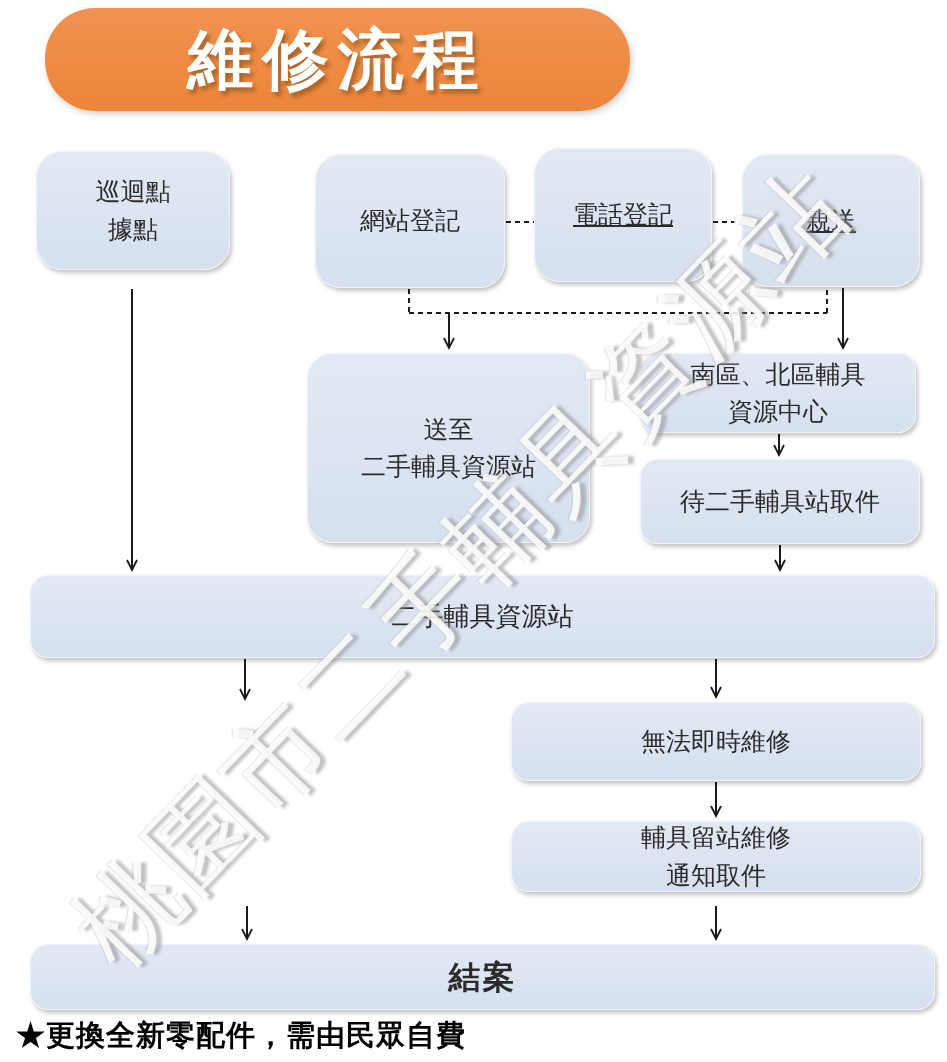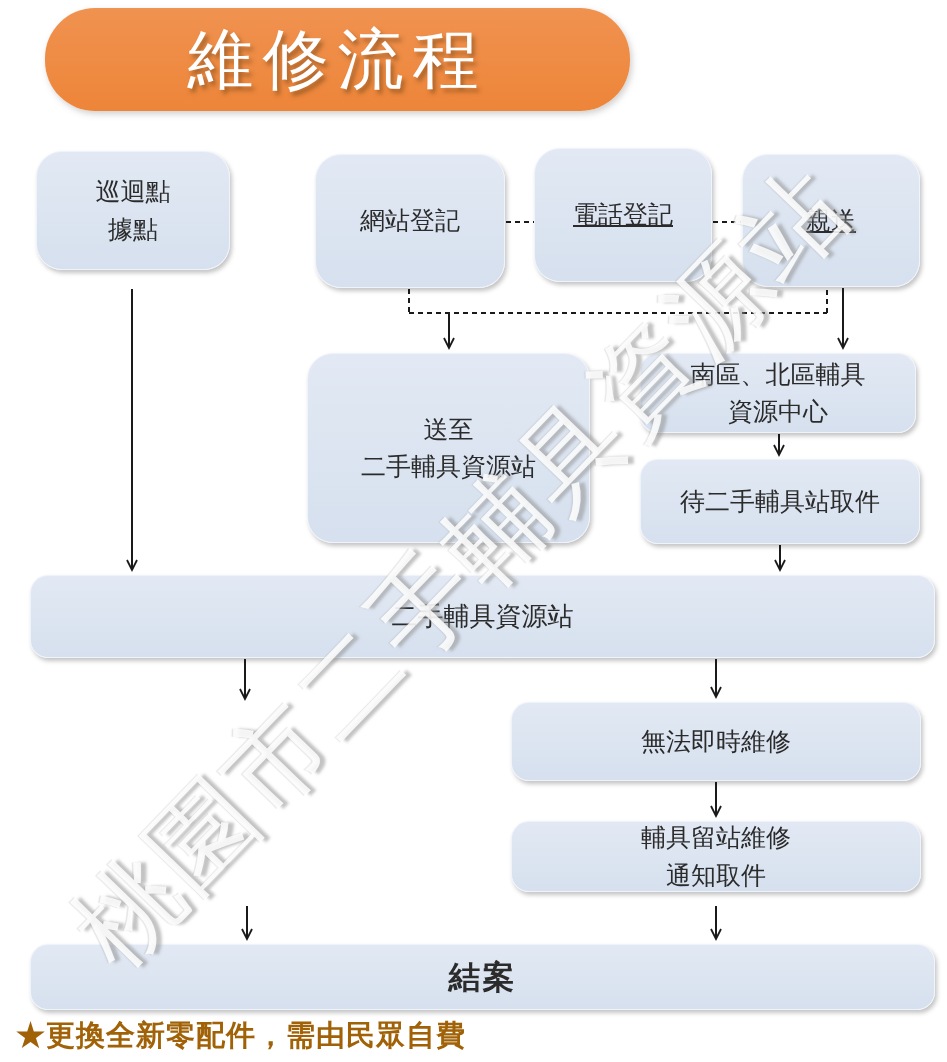--- a/index.html
+++ b/index.html
@@ -18,21 +18,21 @@
     left: 45px; top: 8px;
     width: 585px; height: 103px;
     background: linear-gradient(180deg, #F09250 0%, #ED8539 100%);
     border-radius: 50px;
     box-shadow: 2px 3px 6px rgba(120,120,120,0.35);
     display: flex; align-items: center; justify-content: center;
     z-index: 10;
   }
   .banner .banner-text {
     font-size: 66px;
-    font-weight: normal;
+    font-weight: bold;
     color: #ffffff;
     letter-spacing: 9px;
     text-shadow: 3px 4px 4px rgba(110,65,20,0.55);
     white-space: nowrap;
   }
   
   .flow-box {
     position: absolute;
     background: linear-gradient(180deg, #E2E9F4 0%, #D6E0EE 100%);
     border: 1px solid #EFF3FA;
@@ -71,21 +71,21 @@
     text-shadow: 4px 4px 3px rgba(145,145,145,0.55), -1px -1px 1px rgba(170,170,170,0.3);
     z-index: 30;
     pointer-events: none;
   }
   
   .footnote {
     position: absolute;
     left: 16px; top: 1016px;
     font-size: 29px;
     font-weight: bold;
-    color: #a16207;
+    color: #000000;
     letter-spacing: 1px;
     z-index: 40;
     white-space: nowrap;
   }
 </style>
 </head>
 <body>
 
 <div class="stage">
 

